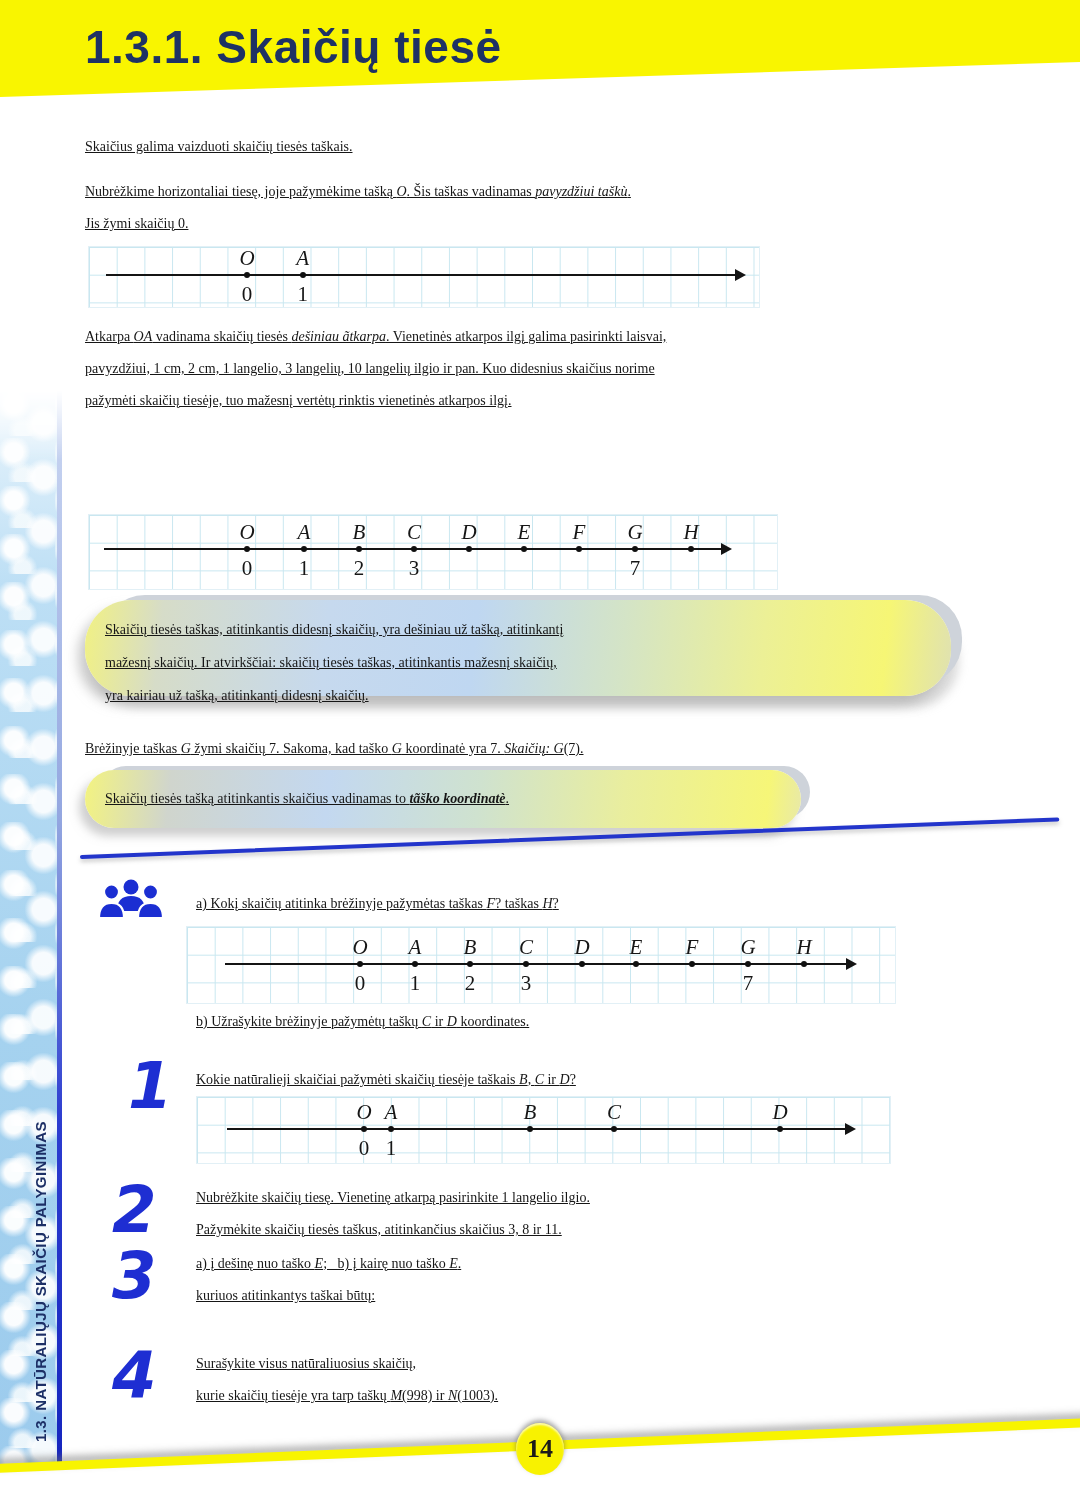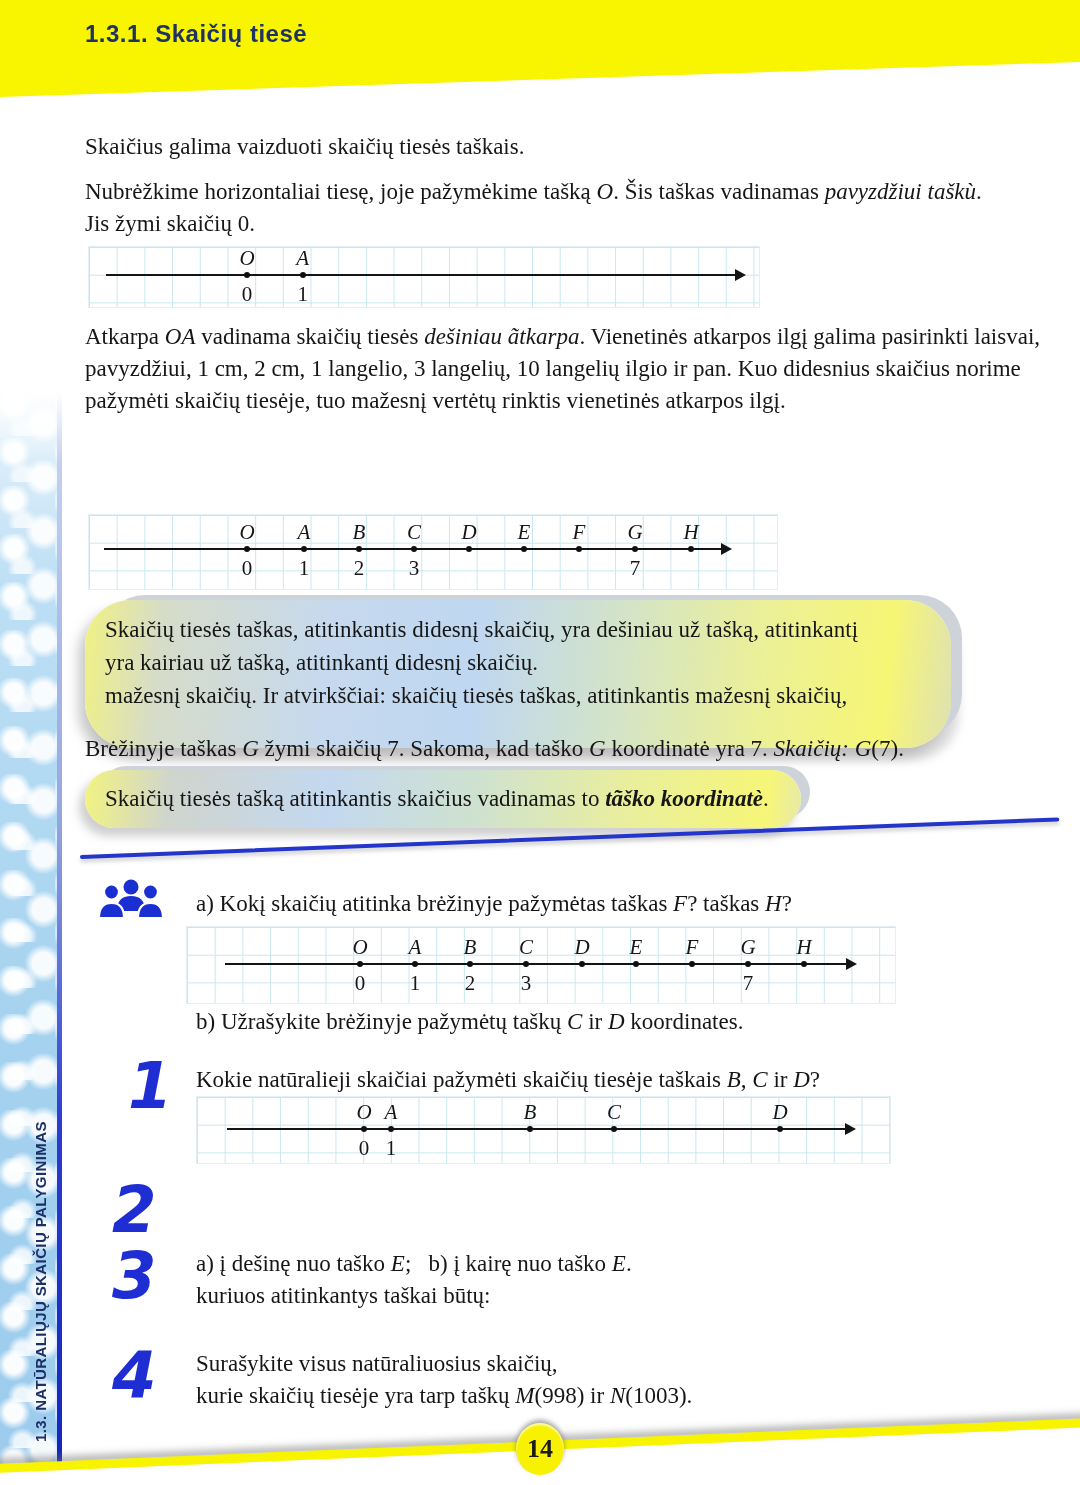--- a/index.html
+++ b/index.html
@@ -4,60 +4,60 @@
 <style>
   html,body{margin:0;padding:0;}
   .page{position:relative;width:1080px;height:1485px;background:#ffffff;overflow:hidden;
         font-family:"Liberation Serif","DejaVu Serif",serif;color:#161616;}
 
   
   .band-top{position:absolute;left:0;top:0;width:1080px;height:100px;background:#f9f500;
             clip-path:polygon(0 0,1080px 0,1080px 62px,0 97px);
             filter:drop-shadow(0 5px 3px rgba(90,90,90,.45));z-index:3;}
   .band-title{position:absolute;left:85px;top:20px;font-family:"Liberation Sans","DejaVu Sans",sans-serif;
-              font-size:24px;font-weight:600;color:#1e3264;letter-spacing:.5px;white-space:nowrap;}
+              font-size:46px;font-weight:600;color:#1e3264;letter-spacing:.5px;white-space:nowrap;}
 
   
   .cloud-strip{position:absolute;left:0;top:390px;width:62px;height:1078px;z-index:1;
       background-color:#aed6f1;
       background-image:
         radial-gradient(circle at 25% 30%, rgba(255,255,255,.95) 0 9px, rgba(255,255,255,0) 17px),
         radial-gradient(circle at 70% 62%, rgba(255,255,255,.9) 0 11px, rgba(255,255,255,0) 19px),
         radial-gradient(circle at 45% 88%, rgba(244,250,253,.9) 0 8px, rgba(244,250,253,0) 15px),
         linear-gradient(to bottom,#eaf5fc 0%,#bddff5 18%,#a5d2ef 60%,#9ccbed 100%);
       background-size:55px 48px,62px 54px,50px 46px,100% 100%;
       -webkit-mask-image:linear-gradient(to bottom,transparent 0,#000 70px);
       mask-image:linear-gradient(to bottom,transparent 0,#000 70px);}
   .cloud-strip::after{content:"";position:absolute;right:-1px;top:0;bottom:0;width:6px;
       background:linear-gradient(to bottom,#ccd8f2 0%,#93a6e0 40%,#2c3cd0 68%,#1525be 100%);}
   .sidebar-text{position:absolute;left:32px;top:1442px;transform:rotate(-90deg);transform-origin:0 0;
       font-family:"Liberation Sans","DejaVu Sans",sans-serif;font-weight:bold;font-size:15px;
       color:#1c2f66;letter-spacing:.4px;white-space:nowrap;z-index:2;}
 
   
   .para{position:absolute;left:85px;}
-  .tline{font-size:23px;line-height:32px;white-space:nowrap;}
+  .tline{font-size:14px;line-height:32px;white-space:nowrap;text-decoration:underline;}
   .tline i{font-family:"Liberation Serif",serif;}
 
   
   .numline{position:absolute;background-color:#ffffff;border:1px solid #e2f0f6;
       background-image:linear-gradient(to right,#c9e7f0 1px,transparent 1px),
                        linear-gradient(to bottom,#c9e7f0 1px,transparent 1px);
       background-size:27.7px 27.7px;}
   .axis{position:absolute;height:2px;background:#141414;}
   .axis::after{content:"";position:absolute;right:-10px;top:-5px;
       border-left:11px solid #141414;border-top:6px solid transparent;border-bottom:6px solid transparent;}
   .dot{position:absolute;width:6px;height:6px;margin-left:-3px;background:#101010;border-radius:50%;}
   .plabel{position:absolute;transform:translateX(-50%);font-style:italic;font-size:21px;line-height:22px;}
   .pvalue{position:absolute;transform:translateX(-50%);font-size:21px;line-height:22px;}
 
   
   .blob{position:absolute;border-radius:46px;}
   .blob .tline{line-height:33px;}
-  .blob1{left:85px;top:600px;width:866px;height:148px;padding:13px 0 0 20px;box-sizing:border-box;
+  .blob1{left:85px;top:600px;width:866px;height:96px;padding:13px 0 0 20px;box-sizing:border-box;
       background:linear-gradient(96deg,#f1f183 0%,#d6dcc8 9%,#c6d9ee 28%,#bfd7f1 45%,#d4e4c6 62%,#ecf096 78%,#f6f675 92%,#dfe1b2 100%);
       box-shadow:14px -8px 0 -3px #ced3da,-7px 9px 12px rgba(160,160,160,.55),8px 12px 10px rgba(170,170,170,.4);}
   .blob2{left:85px;top:770px;width:716px;height:58px;padding:12px 0 0 20px;box-sizing:border-box;border-radius:29px;
       background:linear-gradient(96deg,#f3f380 0%,#d0d5cd 12%,#c3d8f0 34%,#cfe2cf 55%,#e9ee9e 75%,#f6f678 95%,#e8e9a8 100%);
       box-shadow:12px -7px 0 -3px #ced3da,-6px 8px 10px rgba(160,160,160,.5);}
 
   
   .divider{position:absolute;left:80px;top:855px;width:980px;height:4px;background:#2335cb;border-radius:2px;
       transform:rotate(-2.2deg);transform-origin:left center;box-shadow:0 3px 4px rgba(140,140,140,.45);}
 
@@ -135,22 +135,22 @@
       <div class="plabel" style="left: 71.22%; top: 6px;">F</div>
       <div class="dot" style="left: 79.36%; top: 31px;"></div>
       <div class="plabel" style="left: 79.36%; top: 6px;">G</div>
       <div class="pvalue" style="left: 79.36%; top: 42px;">7</div>
       <div class="dot" style="left: 87.5%; top: 31px;"></div>
       <div class="plabel" style="left: 87.5%; top: 6px;">H</div>
     </div>
 
   <div class="blob blob1">
     <div class="tline">Skaičių tiesės taškas, atitinkantis didesnį skaičių, yra dešiniau už tašką, atitinkantį</div>
+    <div class="tline">mažesnį skaičių. Ir atvirkščiai: skaičių tiesės taškas, atitinkantis mažesnį skaičių,</div>
     <div class="tline">yra kairiau už tašką, atitinkantį didesnį skaičių.</div>
-    <div class="tline">mažesnį skaičių. Ir atvirkščiai: skaičių tiesės taškas, atitinkantis mažesnį skaičių,</div>
   </div>
 
   <div class="para" style="top:733px">
     <div class="tline">Brėžinyje taškas <i>G</i> žymi skaičių 7. Sakoma, kad taško <i>G</i> koordinatė yra 7. <i>Skaičių: G</i>(7).</div>
   </div>
 
   <div class="blob blob2">
     <div class="tline">Skaičių tiesės tašką atitinkantis skaičius vadinamas to <b><i>tãško koordinatè</i></b>.</div>
   </div>
 
@@ -220,20 +220,24 @@
       <div class="pvalue" style="left: 28%; top: 40px;">1</div>
       <div class="dot" style="left: 48.05%; top: 29px;"></div>
       <div class="plabel" style="left: 48.05%; top: 4px;">B</div>
       <div class="dot" style="left: 60.17%; top: 29px;"></div>
       <div class="plabel" style="left: 60.17%; top: 4px;">C</div>
       <div class="dot" style="left: 84.13%; top: 29px;"></div>
       <div class="plabel" style="left: 84.13%; top: 4px;">D</div>
     </div>
 
   <div class="exnum" style="left:112px;top:1178px">2</div>
+  <div class="para" style="left:196px;top:1182px">
+    <div class="tline">Nubrėžkite skaičių tiesę. Vienetinę atkarpą pasirinkite 1 langelio ilgio.</div>
+    <div class="tline">Pažymėkite skaičių tiesės taškus, atitinkančius skaičius 3, 8 ir 11.</div>
+  </div>
 
   <div class="exnum" style="left:112px;top:1244px">3</div>
   <div class="para" style="left:196px;top:1248px">
     <div class="tline">a) į dešinę nuo taško <i>E</i>;&nbsp;&nbsp;&nbsp;b) į kairę nuo taško <i>E</i>.</div>
     <div class="tline">kuriuos atitinkantys taškai būtų:</div>
   </div>
 
   <div class="exnum" style="left:112px;top:1344px">4</div>
   <div class="para" style="left:196px;top:1348px">
     <div class="tline">Surašykite visus natūraliuosius skaičių,</div>

